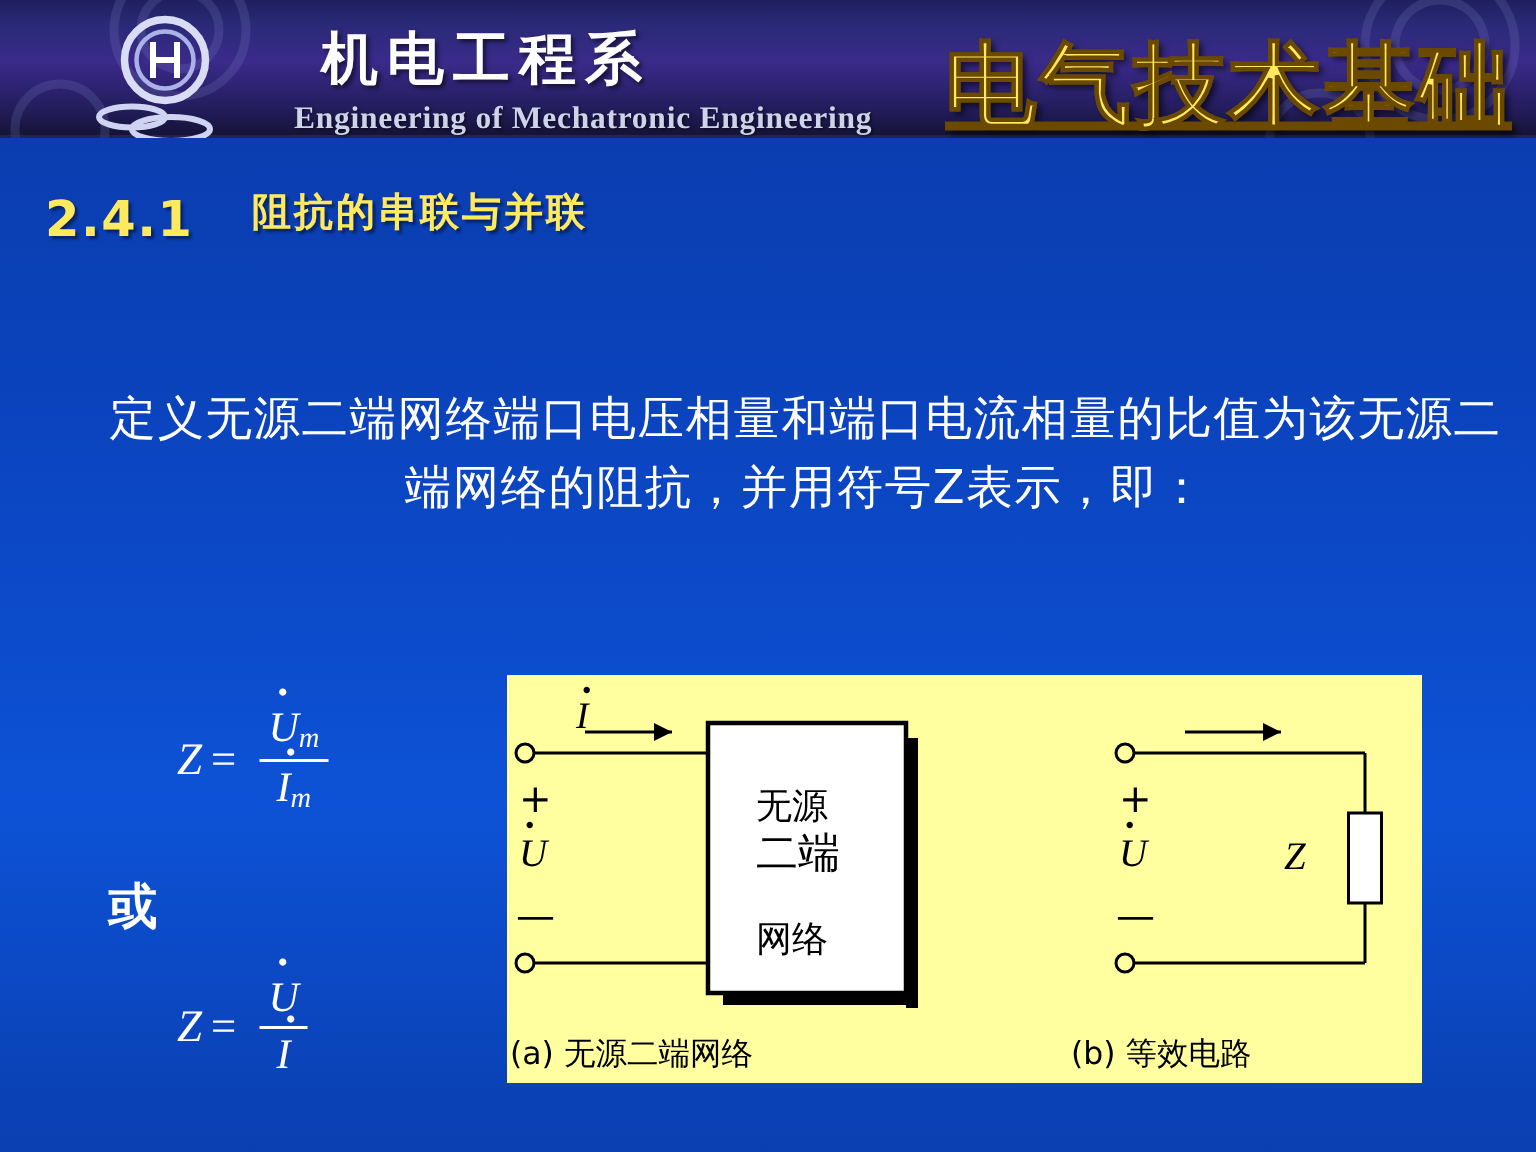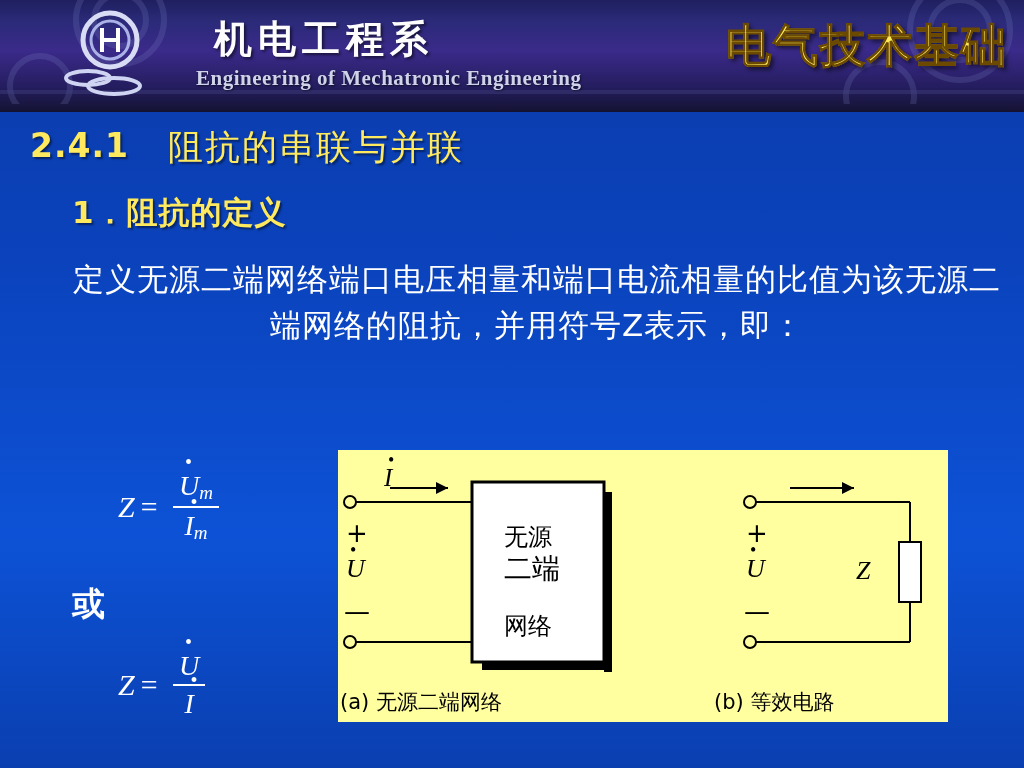--- a/index.html
+++ b/index.html
@@ -18,21 +18,21 @@
     width: 1024px;
     height: 768px;
     background: linear-gradient(180deg, #0a3aa8 0%, #0b43bd 35%, #0d52d6 70%, #0a3fb0 100%);
     overflow: hidden;
   }
   
   .banner {
     position: absolute;
     top: 0; left: 0;
     width: 1024px;
-    height: 112px;
+    height: 92px;
     background: linear-gradient(180deg, #1f1f60 0%, #2a2a78 18%, #3b2a8a 45%, #241d5e 78%, #141232 100%);
     overflow: hidden;
   }
   .banner-gears {
     position: absolute;
     top: 0; left: 0;
     width: 1024px; height: 104px;
     opacity: .35;
   }
   .logo-wrap {
@@ -58,44 +58,45 @@
     font-size: 21px;
     letter-spacing: .5px;
     color: #cfd3ea;
     text-shadow: 1px 1px 2px rgba(0,0,0,.6);
   }
   .course-title {
     position: absolute;
     right: 16px; top: 16px;
     font-family: "DejaVu Sans", sans-serif;
     font-weight: bold;
-    font-size: 45px;
+    font-size: 61px;
     letter-spacing: 2px;
     color: #ffe95e;
     -webkit-text-stroke: 1px #6b4a00;
     text-shadow: 3px 3px 4px rgba(0,0,0,.6);
+    text-decoration: underline;
   }
   
   .sec-num {
     position: absolute;
     left: 30px; top: 126px;
     font-family: "DejaVu Sans", sans-serif;
     font-weight: bold;
     font-size: 33px;
     color: #ffe95e;
     text-shadow: 2px 2px 2px rgba(0,0,0,.45);
     letter-spacing: 1px;
     text-align: right;
   }
   .sec-title {
     position: absolute;
     left: 168px; top: 124px;
     font-family: "DejaVu Sans", sans-serif;
-    font-weight: normal;
-    font-size: 35px;
+    font-weight: bold;
+    font-size: 26px;
     color: #ffe95e;
     text-shadow: 2px 2px 2px rgba(0,0,0,.45);
     letter-spacing: 2px;
   }
   .sub-title {
     position: absolute;
     left: 72px; top: 192px;
     font-family: "DejaVu Sans", sans-serif;
     font-weight: bold;
     font-size: 31px;
@@ -208,21 +209,20 @@
       </svg>
     </div>
 
     <div class="dept-cn">机电工程系</div>
     <div class="dept-en">Engineering of Mechatronic Engineering</div>
     <div class="course-title">电气技术基础</div>
   </div>
 
   <div class="sec-num">2.4.1</div>
   <div class="sec-title">阻抗的串联与并联</div>
-  <div class="sub-title">1．阻抗的定义</div>
   <div class="para">定义无源二端网络端口电压相量和端口电流相量的比值为该无源二端网络的阻抗，并用符号Z表示，即：</div>
 
   <div class="formula f1">
     <span class="zeq">Z</span>
     <span class="zeq">=</span>
     <span class="frac">
       <span class="num">
         <span class="var">
           <span class="dot">•</span><span>U</span></span><span class="sub">m</span>
       </span>

